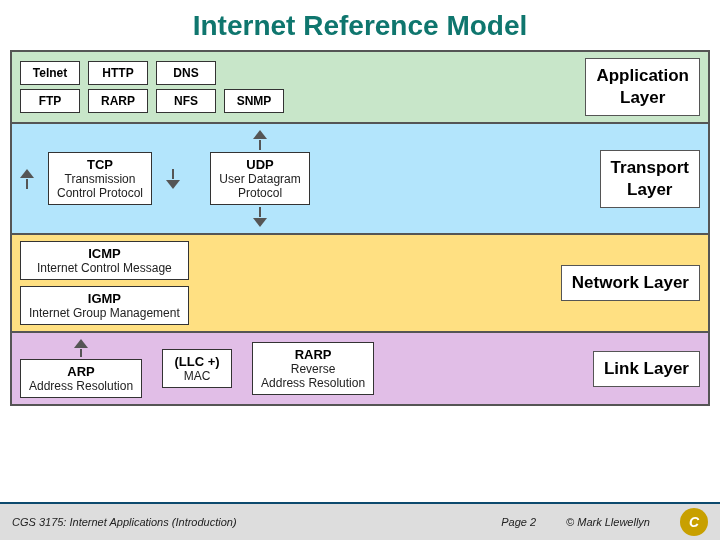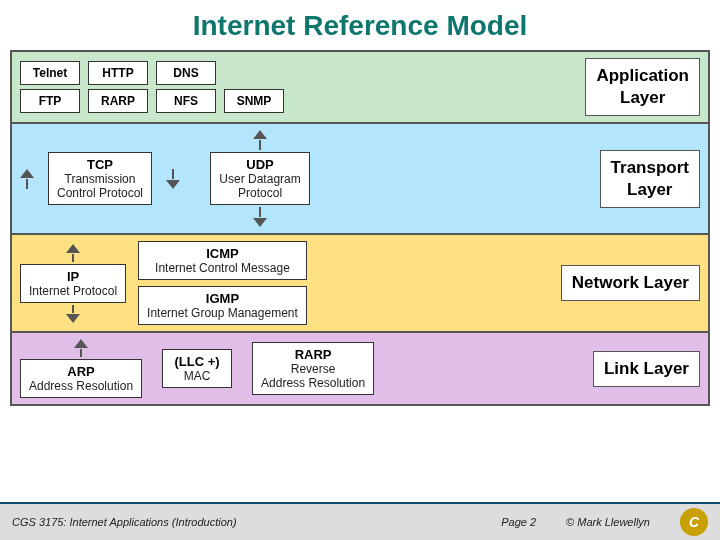--- a/index.html
+++ b/index.html
@@ -287,34 +287,20 @@
       </div>
       <div class="layer-label">
         Transport<br>Layer
       </div>
     </div>
 
     <div class="layer-network">
       <div class="network-protos">
 
 
-        <div style="display:flex;flex-direction:column;align-items:center;gap:2px;">
-          <div class="arrow-container">
-            <div class="arrow-vert arrow-up-tri"></div>
-            <div style="width:2px;height:8px;background:#555;"></div>
-          </div>
-          <div class="proto-box" style="min-width:90px;">
-            <div class="proto-group-name">IP</div>
-            <div class="proto-group-sub">Internet Protocol</div>
-          </div>
-          <div class="arrow-container">
-            <div style="width:2px;height:8px;background:#555;"></div>
-            <div class="arrow-vert arrow-down-tri"></div>
-          </div>
-        </div>
 
         <div class="network-right">
           <div>
             <div class="proto-box" style="min-width:130px;">
               <div class="proto-group-name">ICMP</div>
               <div class="proto-group-sub">Internet Control Message</div>
             </div>
           </div>
           <div>
             <div class="proto-box" style="min-width:130px;">

